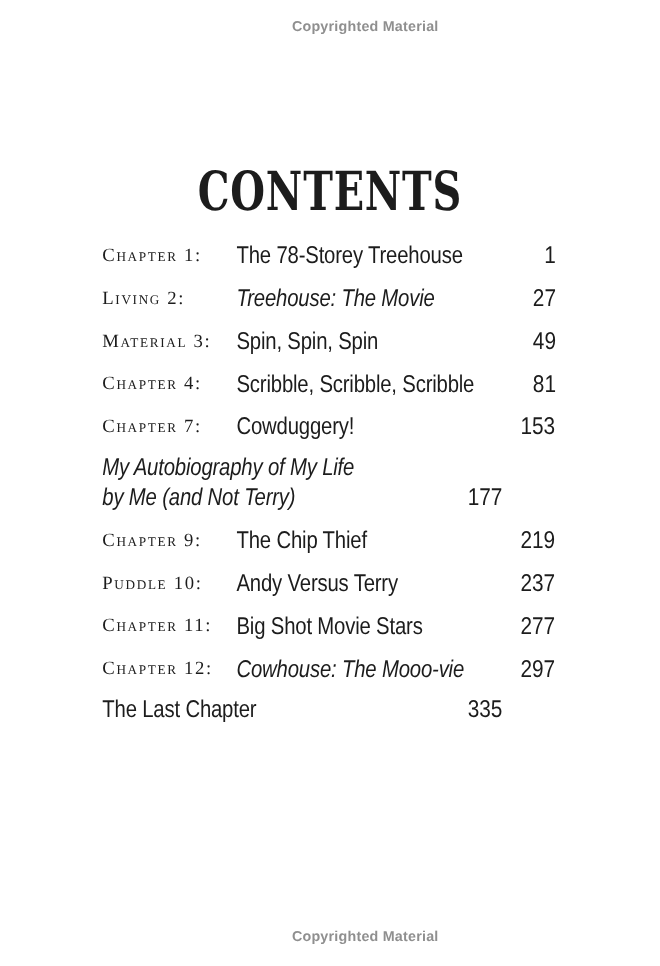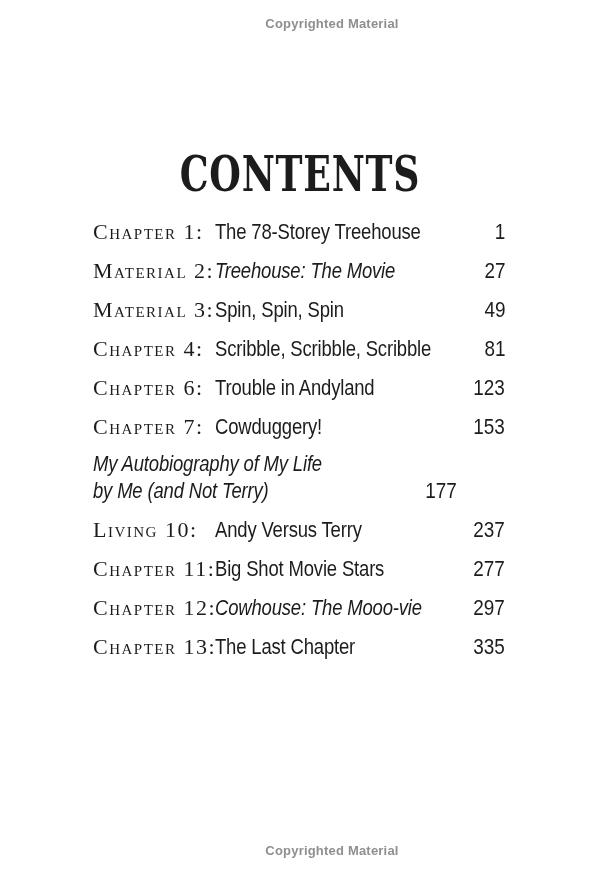--- a/index.html
+++ b/index.html
@@ -63,21 +63,21 @@
     grid-template-columns: 122px 1fr 48px;
     align-items: end;
     margin-bottom: 10px;
   }
 
   .toc-label {
     align-self: start;
     padding-top: 2px;
     font-family: "Liberation Serif", "DejaVu Serif", serif;
     font-variant: small-caps;
-    font-size: 22px;
+    font-size: 17px;
     line-height: 27px;
     letter-spacing: 1.5px;
     white-space: nowrap;
     color: var(--text);
   }
 
   .toc-title {
     min-width: 0;
     font-size: 22px;
     line-height: 27px;
@@ -109,75 +109,74 @@
 <h1 class="page-title">CONTENTS</h1>
 
 <div class="toc">
   <div class="toc-row">
     <span class="toc-label">Chapter 1:</span>
     <span class="toc-title">The 78-Storey Treehouse</span>
     <span class="toc-page">1</span>
   </div>
 
   <div class="toc-row italic">
-    <span class="toc-label">Material 2:</span>
+    <span class="toc-label">Living 2:</span>
     <span class="toc-title">Treehouse: The Movie</span>
     <span class="toc-page">27</span>
   </div>
 
   <div class="toc-row">
     <span class="toc-label">Material 3:</span>
     <span class="toc-title">Spin, Spin, Spin</span>
     <span class="toc-page">49</span>
   </div>
 
   <div class="toc-row">
     <span class="toc-label">Chapter 4:</span>
     <span class="toc-title">Scribble, Scribble, Scribble</span>
     <span class="toc-page">81</span>
   </div>
 
 
-  <div class="toc-row">
-    <span class="toc-label">Chapter 6:</span>
-    <span class="toc-title">Trouble in Andyland</span>
-    <span class="toc-page">123</span>
-  </div>
 
   <div class="toc-row">
     <span class="toc-label">Chapter 7:</span>
     <span class="toc-title">Cowduggery!</span>
     <span class="toc-page">153</span>
   </div>
 
   <div class="toc-row italic">
     <span class="toc-title">My Autobiography of My Life
 by Me (and Not Terry)</span>
     <span class="toc-page">177</span>
   </div>
 
+  <div class="toc-row">
+    <span class="toc-label">Chapter 9:</span>
+    <span class="toc-title">The Chip Thief</span>
+    <span class="toc-page">219</span>
+  </div>
 
   <div class="toc-row">
-    <span class="toc-label">Living 10:</span>
+    <span class="toc-label">Puddle 10:</span>
     <span class="toc-title">Andy Versus Terry</span>
     <span class="toc-page">237</span>
   </div>
 
   <div class="toc-row">
     <span class="toc-label">Chapter 11:</span>
     <span class="toc-title">Big Shot Movie Stars</span>
     <span class="toc-page">277</span>
   </div>
 
   <div class="toc-row italic">
     <span class="toc-label">Chapter 12:</span>
     <span class="toc-title">Cowhouse: The Mooo-vie</span>
     <span class="toc-page">297</span>
   </div>
 
   <div class="toc-row">
-    <span class="toc-label">Chapter 13:</span>
     <span class="toc-title">The Last Chapter</span>
     <span class="toc-page">335</span>
   </div>
 </div>
 
 <div class="copyright bottom">Copyrighted Material</div>
 
 </body></html>

